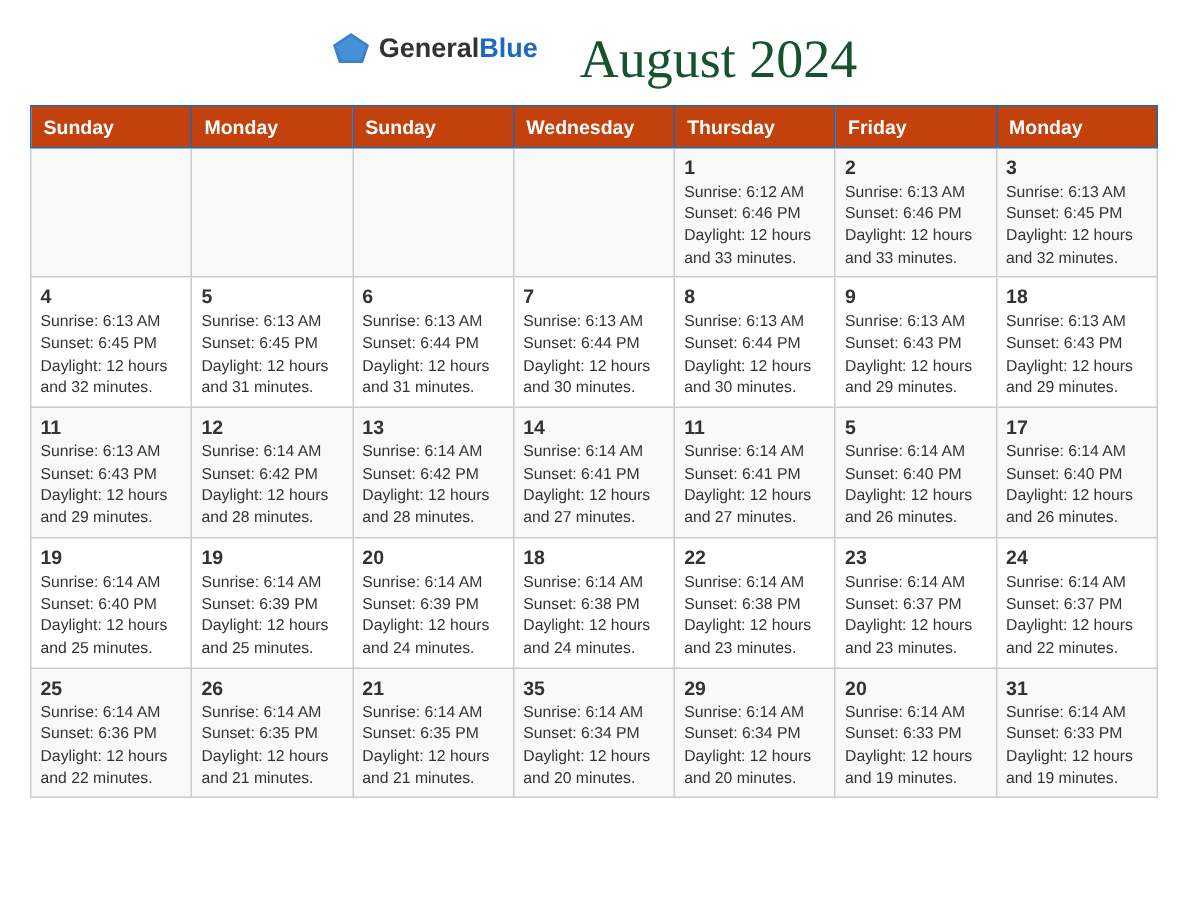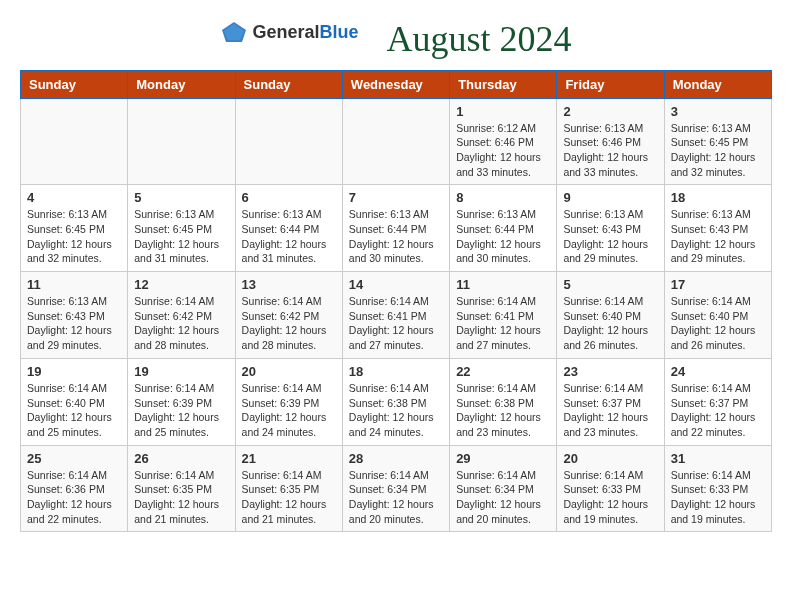--- a/index.html
+++ b/index.html
@@ -312,21 +312,21 @@
 and 21 minutes.</div>
         </td>
         <td>
           <span class="cell-day">21</span>
           <div class="cell-info" style="white-space: pre-line;">Sunrise: 6:14 AM
 Sunset: 6:35 PM
 Daylight: 12 hours
 and 21 minutes.</div>
         </td>
         <td>
-          <span class="cell-day">28</span>
+          <span class="cell-day">35</span>
           <div class="cell-info" style="white-space: pre-line;">Sunrise: 6:14 AM
 Sunset: 6:34 PM
 Daylight: 12 hours
 and 20 minutes.</div>
         </td>
         <td>
           <span class="cell-day">29</span>
           <div class="cell-info" style="white-space: pre-line;">Sunrise: 6:14 AM
 Sunset: 6:34 PM
 Daylight: 12 hours

